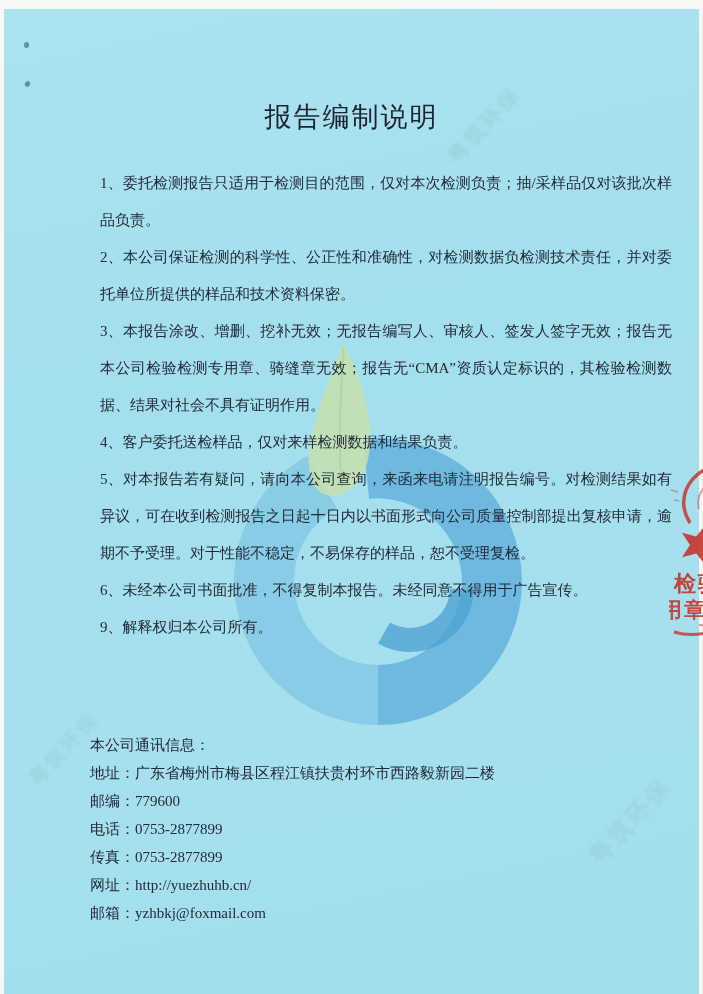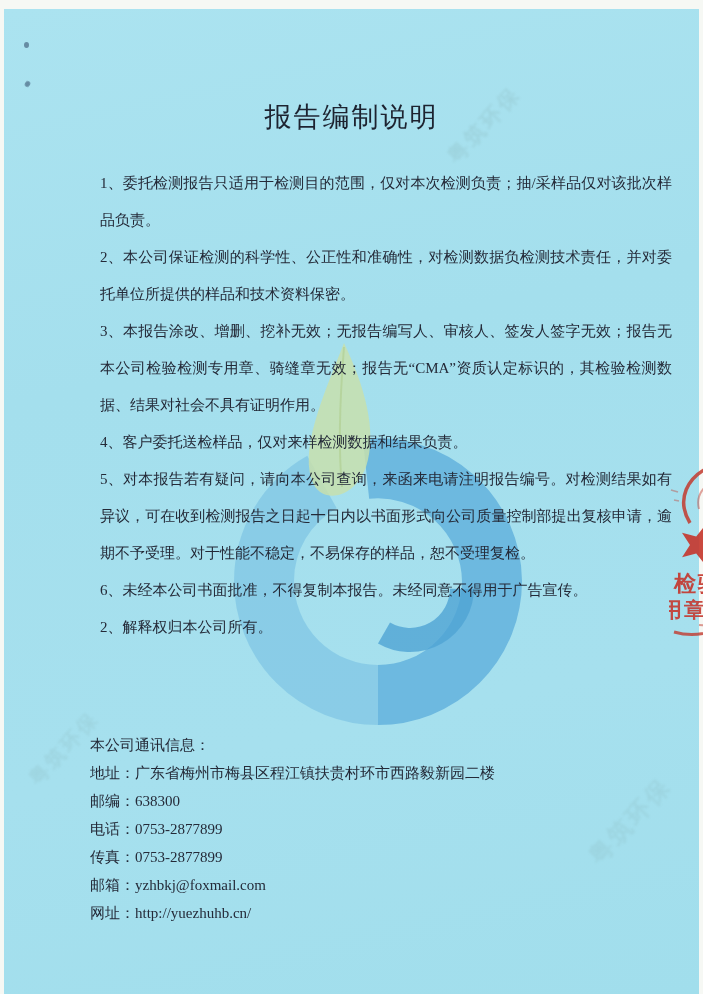--- a/index.html
+++ b/index.html
@@ -73,31 +73,31 @@
 
   <div class="page-title">报告编制说明</div>
 
   <div class="notices">
     <p>1、委托检测报告只适用于检测目的范围，仅对本次检测负责；抽/采样品仅对该批次样品负责。</p>
     <p>2、本公司保证检测的科学性、公正性和准确性，对检测数据负检测技术责任，并对委托单位所提供的样品和技术资料保密。</p>
     <p>3、本报告涂改、增删、挖补无效；无报告编写人、审核人、签发人签字无效；报告无本公司检验检测专用章、骑缝章无效；报告无“CMA”资质认定标识的，其检验检测数据、结果对社会不具有证明作用。</p>
     <p>4、客户委托送检样品，仅对来样检测数据和结果负责。</p>
     <p>5、对本报告若有疑问，请向本公司查询，来函来电请注明报告编号。对检测结果如有异议，可在收到检测报告之日起十日内以书面形式向公司质量控制部提出复核申请，逾期不予受理。对于性能不稳定，不易保存的样品，恕不受理复检。</p>
     <p>6、未经本公司书面批准，不得复制本报告。未经同意不得用于广告宣传。</p>
-    <p>2、解释权归本公司所有。</p>
+    <p>9、解释权归本公司所有。</p>
   </div>
 
   <div class="contact">
     <div class="row">本公司通讯信息：</div>
     <div class="row"><span>地址：</span><span>广东省梅州市梅县区程江镇扶贵村环市西路毅新园二楼</span></div>
-    <div class="row"><span>邮编：</span><span>638300</span></div>
+    <div class="row"><span>邮编：</span><span>779600</span></div>
     <div class="row"><span>电话：</span><span>0753-2877899</span></div>
     <div class="row"><span>传真：</span><span>0753-2877899</span></div>
+    <div class="row"><span>网址：</span><span>http://yuezhuhb.cn/</span></div>
     <div class="row"><span>邮箱：</span><span>yzhbkj@foxmail.com</span></div>
-    <div class="row"><span>网址：</span><span>http://yuezhuhb.cn/</span></div>
   </div>
 
   <div class="page-number">第 2 页 共 4 页</div>
 </div>
 
 <div class="seam-stamp">
   <svg width="47" height="180" viewBox="0 0 47 180">
     <path d="M 45 5 C 17 16 7 40 21 63" stroke="#c23a2e" stroke-width="3.5" fill="none" opacity="0.85"></path>
     <path d="M 46 20 C 33 27 27 37 30 49" stroke="#c23a2e" stroke-width="2" fill="none" opacity="0.45"></path>
     <path d="M 2 30 l 7 2 M 5 40 l 5 1" stroke="#c23a2e" stroke-width="1.5" fill="none" opacity="0.4"></path>

